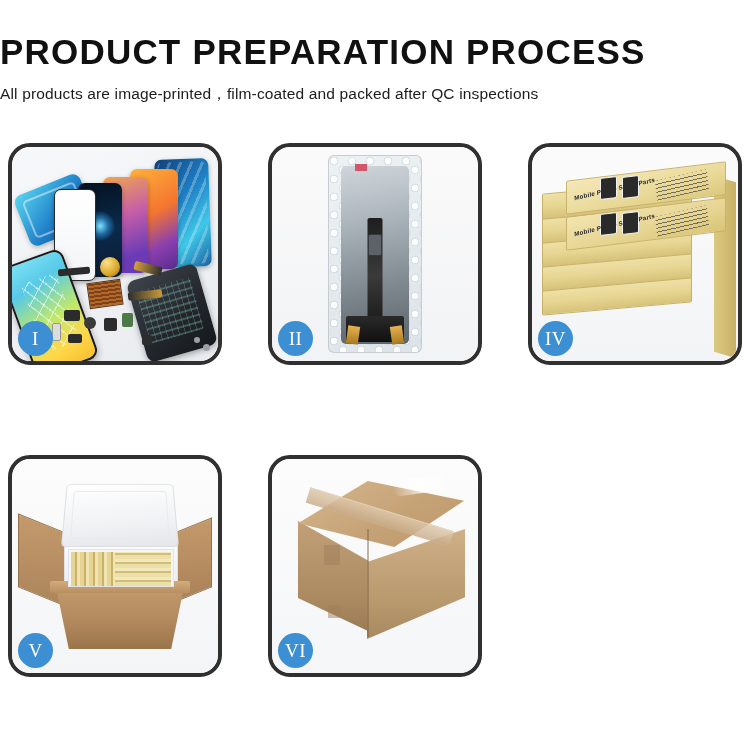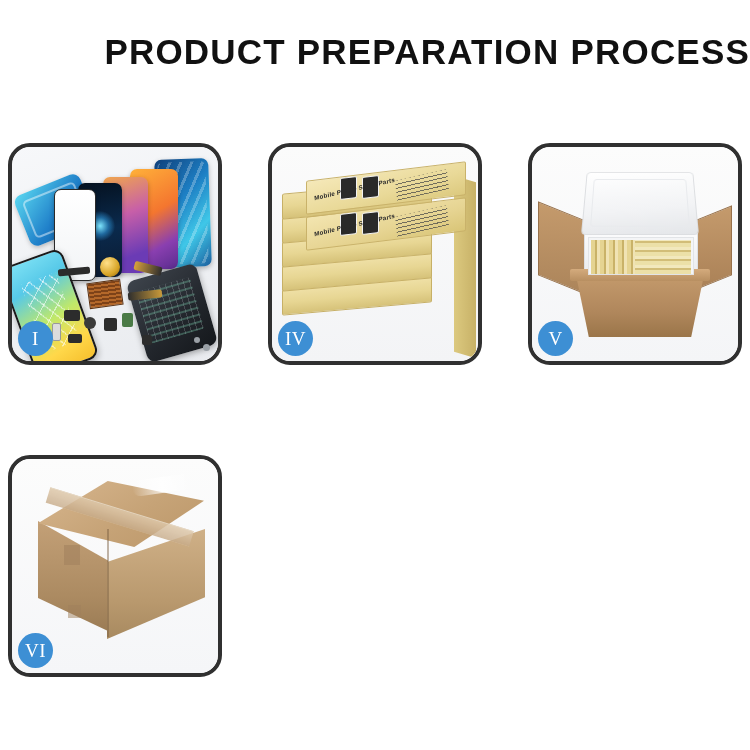--- a/index.html
+++ b/index.html
@@ -5,21 +5,21 @@
   * { box-sizing: border-box; margin: 0; padding: 0; }
   html, body {
     width: 750px; height: 750px;
     background: #ffffff;
     font-family: "Liberation Sans", sans-serif;
     overflow: hidden;
   }
   .page { position: relative; width: 750px; height: 750px; background: #fff; }
 
   
-  .header { width: 100%; padding-top: 34px; text-align: right; }
+  .header { width: 100%; padding-top: 34px; text-align: left; }
   .title {
     font-family: "Liberation Sans", sans-serif;
     font-size: 35px;
     font-weight: 700;
     letter-spacing: 1.2px;
     color: #111111;
     line-height: 1.05;
     white-space: nowrap;
   }
   .subtitle {
@@ -249,20 +249,21 @@
     background:linear-gradient(90deg,rgba(255,255,255,.0),rgba(255,255,255,.75),rgba(255,255,255,0));
     transform:rotate(-8deg); border-radius:8px;}
 </style>
 </head>
 <body>
 
 <div class="page">
 
   <div class="header">
     <div class="title">PRODUCT PREPARATION PROCESS</div>
+    <div class="subtitle">All products are image-printed，film-coated and packed after QC inspections</div>
   </div>
 
   <div class="grid">
 
     <div class="panel">
       <div class="panel-stage">
         <div class="p1-bg"></div>
         <div class="ph p1-ph5"></div>
         <div class="ph p1-ph4"></div>
         <div class="ph p1-ph3"></div>
@@ -282,20 +283,36 @@
         <div class="p1-sm p1-s4"></div>
         <div class="p1-sm p1-s5"></div>
         <div class="p1-sm p1-s6"></div>
         <div class="p1-sm p1-s7"></div>
         <div class="p1-sm p1-s8"></div>
         <div class="p1-sm p1-s9"></div>
       </div>
       <div class="badge">I</div>
     </div>
 
+    <div class="panel">
+      <div class="panel-stage">
+        <div class="p2-bg"></div>
+        <div class="p2-bag">
+          <div class="p2-lcd"></div>
+          <div class="p2-ribbon"></div>
+          <div class="p2-ic"></div>
+          <div class="p2-conn"></div>
+          <div class="p2-gold1"></div>
+          <div class="p2-gold2"></div>
+          <div class="p2-label"></div>
+          <div class="p2-bubbles"></div>
+        </div>
+      </div>
+      <div class="badge">II</div>
+    </div>
 
 
     <div class="panel">
       <div class="panel-stage">
         <div class="p4-bg"></div>
         <div class="p4-stack">
           <div class="p4-side"></div>
           <div class="bx p4-b1"></div>
           <div class="bx p4-b2"></div>
           <div class="bx p4-b3"></div>

